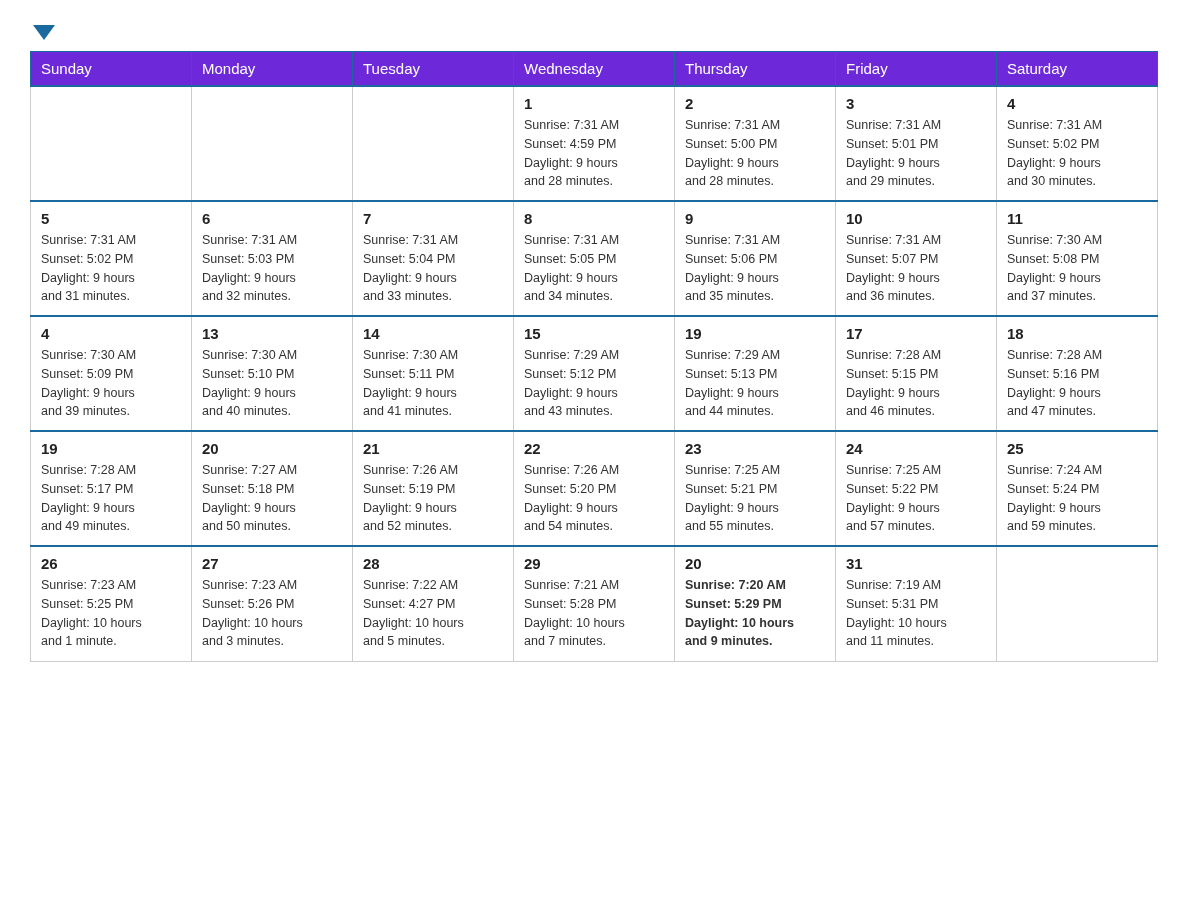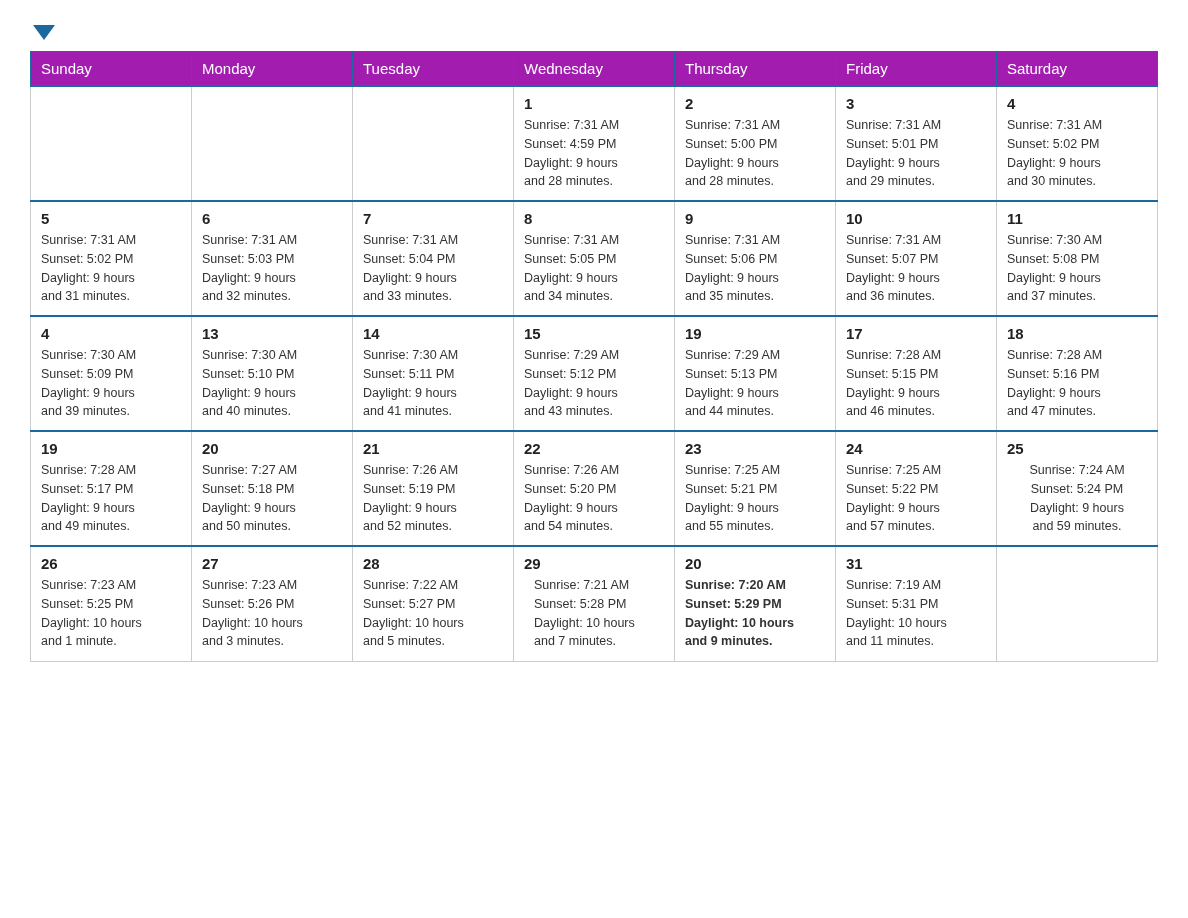--- a/index.html
+++ b/index.html
@@ -43,21 +43,21 @@
       font-size: 20px;
       color: #444;
       margin-top: 4px;
     }
     .calendar {
       width: 100%;
       border-collapse: collapse;
       table-layout: fixed;
     }
     .calendar thead tr th {
-      background-color: #a21caf;
+      background-color: #6d28d9;
       color: #fff;
       padding: 8px 10px;
       font-size: 15px;
       font-weight: normal;
       text-align: left;
       border: 1px solid #1a6aa0;
     }
     .calendar tbody tr td {
       vertical-align: top;
       padding: 8px 10px;
@@ -304,21 +304,21 @@
         </td>
         <td>
           <span class="day-num">24</span>
           <div class="day-info" style="white-space: pre-line;">Sunrise: 7:25 AM
 Sunset: 5:22 PM
 Daylight: 9 hours
 and 57 minutes.</div>
         </td>
         <td>
           <span class="day-num">25</span>
-          <div class="day-info" style="white-space: pre-line; text-align: center;">Sunrise: 7:24 AM
+          <div class="day-info" style="white-space: pre-line;">Sunrise: 7:24 AM
 Sunset: 5:24 PM
 Daylight: 9 hours
 and 59 minutes.</div>
         </td>
       </tr>
       <tr>
         <td>
           <span class="day-num">26</span>
           <div class="day-info" style="white-space: pre-line;">Sunrise: 7:23 AM
 Sunset: 5:25 PM
@@ -328,27 +328,27 @@
         <td>
           <span class="day-num">27</span>
           <div class="day-info" style="white-space: pre-line;">Sunrise: 7:23 AM
 Sunset: 5:26 PM
 Daylight: 10 hours
 and 3 minutes.</div>
         </td>
         <td>
           <span class="day-num">28</span>
           <div class="day-info" style="white-space: pre-line;">Sunrise: 7:22 AM
-Sunset: 5:27 PM
+Sunset: 4:27 PM
 Daylight: 10 hours
 and 5 minutes.</div>
         </td>
         <td>
           <span class="day-num">29</span>
-          <div class="day-info" style="white-space: pre-line; margin-left: 10px;">Sunrise: 7:21 AM
+          <div class="day-info" style="white-space: pre-line;">Sunrise: 7:21 AM
 Sunset: 5:28 PM
 Daylight: 10 hours
 and 7 minutes.</div>
         </td>
         <td>
           <span class="day-num">20</span>
           <div class="day-info" style="white-space: pre-line; font-weight: bold;">Sunrise: 7:20 AM
 Sunset: 5:29 PM
 Daylight: 10 hours
 and 9 minutes.</div>

